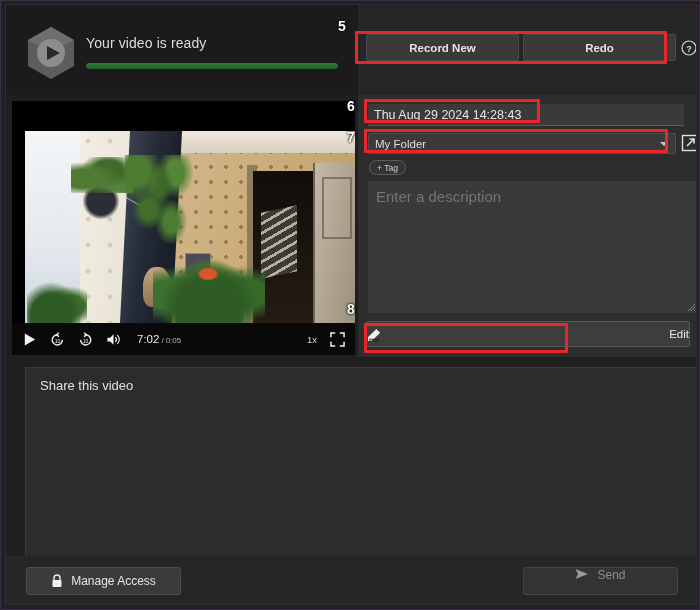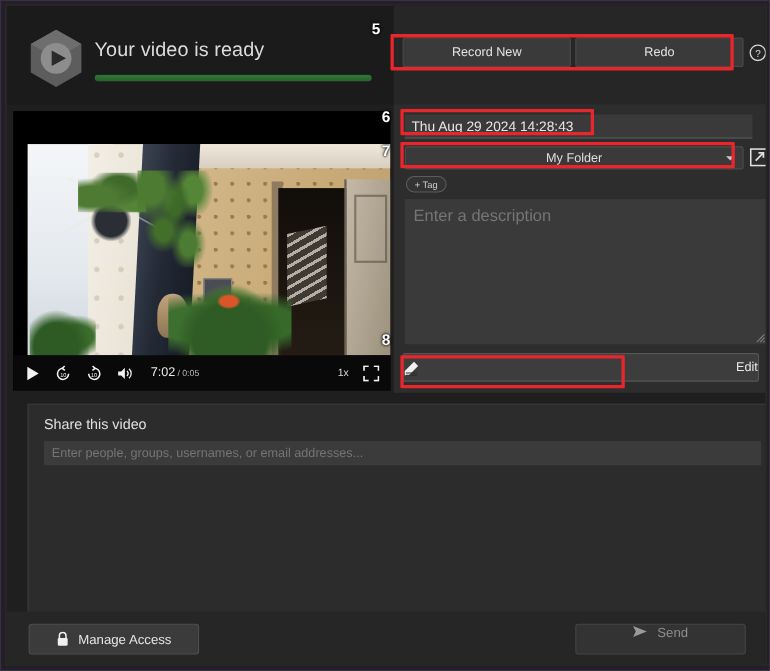--- a/index.html
+++ b/index.html
@@ -32,21 +32,21 @@
     background: #1b1b1b;
   }
   .logo {
     position: absolute; left: 16px; top: 20px;
     width: 58px; height: 56px;
   }
   .status-wrap {
     position: absolute; left: 80px; top: 30px; width: 256px;
   }
   .status-text {
-    font-size: 18px; color: #dcdcdc; letter-spacing: .1px;
+    font-size: 14px; color: #dcdcdc; letter-spacing: .1px;
   }
   .progress-track {
     margin-top: 12px;
     width: 252px; height: 6px;
     background: #262626;
     border-radius: 3px;
     overflow: hidden;
   }
   .progress-fill {
     height: 100%;
@@ -57,20 +57,21 @@
   
   .right-panel {
     position: absolute; left: 352px; top: 0;
     width: 340px; height: 352px;
     background: #2b2b2b;
   }
   .rp-header {
     position: absolute; left: 0; top: 0;
     width: 340px; height: 90px;
     background: #262626;
+    font-weight: bold;
   }
   .btn-pair {
     position: absolute; left: 8px; top: 29px;
     width: 310px; height: 27px;
     display: flex; gap: 4px;
   }
   .btn {
     flex: 1;
     background: #3a3a3a;
     border: 1px solid #4a4a4a;
@@ -108,21 +109,20 @@
     position: absolute; left: 10px; top: 38px;
     width: 308px; height: 21px;
     background: #3a3a3a;
     border: 1px solid #4d4d4d;
     border-radius: 2px;
     color: #dedede;
     font-size: 11.5px;
     display: flex; align-items: center;
     padding: 0 6px;
     cursor: pointer;
-    justify-content: center;
   }
   .caret {
     position: absolute; right: 7px; top: 50%;
     margin-top: -2px;
     width: 0; height: 0;
     border-left: 4px solid transparent;
     border-right: 4px solid transparent;
     border-top: 4px solid #c8c8c8;
   }
   .ext-link {
@@ -520,21 +520,20 @@
         <div class="spacer"></div>
         <div class="speed">1x</div>
         <svg class="ctrl-ico" viewBox="0 0 16 16">
           <path d="M1 5.5 L1 1 L5.5 1 M10.5 1 L15 1 L15 5.5 M15 10.5 L15 15 L10.5 15 M5.5 15 L1 15 L1 10.5" fill="none" stroke="#f2f2f2" stroke-width="1.6"></path>
         </svg>
       </div>
     </div>
 
     <div class="share-panel">
       <div class="share-title">Share this video</div>
-      <input class="share-input" type="text" placeholder="Enter people, groups, usernames, or email addresses..." style="">
     </div>
 
     <div class="bottom-bar">
       <div class="manage-btn">
         <svg width="12" height="14" viewBox="0 0 12 14">
           <path d="M3 6 L3 4 A3 3 0 0 1 9 4 L9 6" fill="none" stroke="#f0f0f0" stroke-width="1.4"></path>
           <rect x="1.5" y="6" width="9" height="7" rx="1" fill="#f0f0f0"></rect>
         </svg>
         <span>Manage Access</span>
       </div>

